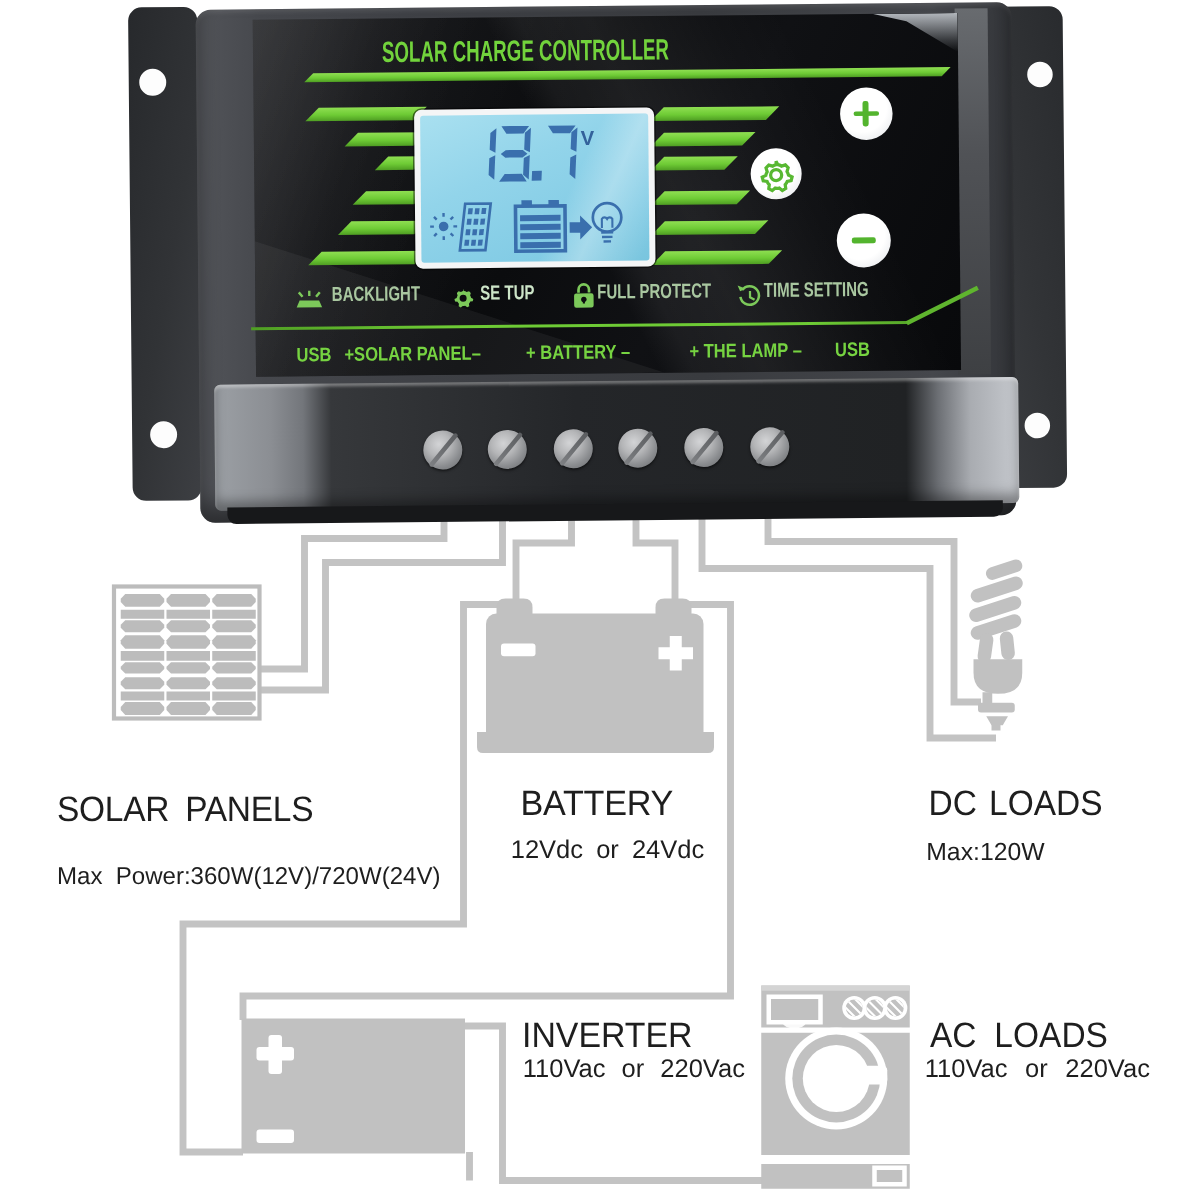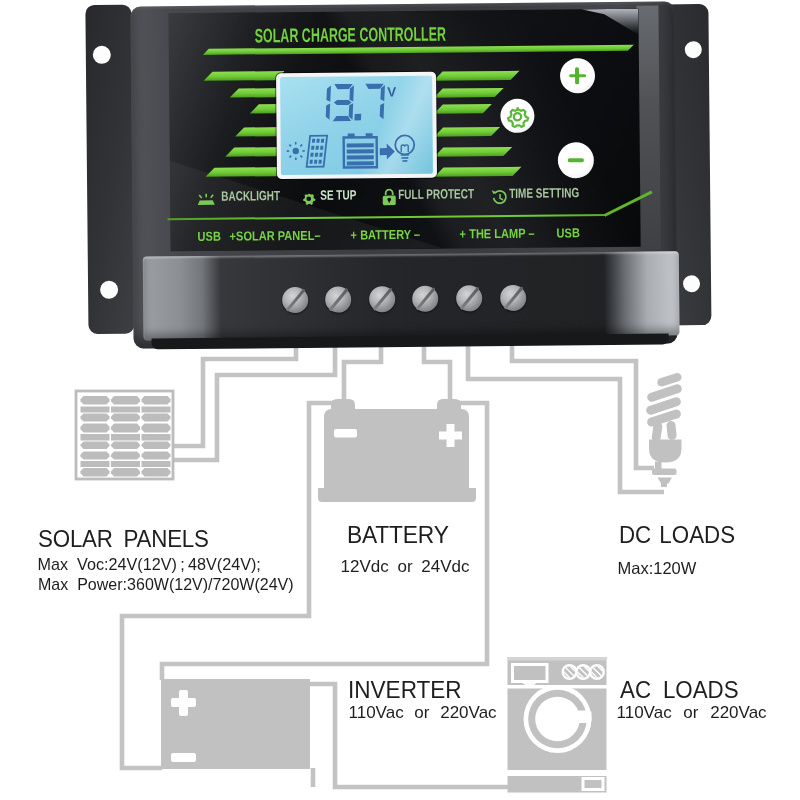--- a/index.html
+++ b/index.html
@@ -130,21 +130,20 @@
       <circle cx="557.5" cy="719" r="34" fill="#ffffff"></circle>
       <circle cx="557.5" cy="719" r="29.3" fill="#c1c1c1"></circle>
       <circle cx="557.5" cy="719" r="22.3" fill="#ffffff"></circle>
       <rect x="575.5" y="710.5" width="16" height="12.5" rx="3" fill="#ffffff"></rect>
       <rect x="507.5" y="776" width="99" height="16.5" fill="#c1c1c1"></rect>
       <rect x="583" y="778.5" width="20" height="11" fill="none" stroke="#ffffff" stroke-width="3"></rect>
     </g>
   </svg>
 
   <div class="txt" style="left:37.5px;top:528.4px;font-size:23.5px;word-spacing:5px;letter-spacing:-0.2px;transform:scaleX(0.95);transform-origin:0 0;">SOLAR PANELS</div>
-  <div class="txt" style="left:37.5px;top:555.8px;font-size:16.2px;transform:scaleX(1);transform-origin:0 0;">Max&nbsp;&nbsp;Voc:24V(12V) ; 48V(24V);</div>
   <div class="txt" style="left:37.5px;top:575.8px;font-size:16.2px;transform:scaleX(0.99);transform-origin:0 0;">Max&nbsp;&nbsp;Power:360W(12V)/720W(24V)</div>
 
   <div class="txt" style="left:346.5px;top:524.4px;font-size:23.5px;letter-spacing:-0.2px;transform:scaleX(0.97);transform-origin:0 0;">BATTERY</div>
   <div class="txt" style="left:340.5px;top:558.4px;font-size:17px;word-spacing:4px;">12Vdc or 24Vdc</div>
 
   <div class="txt" style="left:618.5px;top:524.4px;font-size:23.5px;word-spacing:2px;transform:scaleX(0.95);transform-origin:0 0;">DC LOADS</div>
   <div class="txt" style="left:617.5px;top:560px;font-size:16.5px;">Max:120W</div>
 
   <div class="txt" style="left:347.5px;top:679.4px;font-size:23.5px;transform:scaleX(0.96);transform-origin:0 0;">INVERTER</div>
   <div class="txt" style="left:348.5px;top:704.2px;font-size:17px;word-spacing:6px;">110Vac or 220Vac</div>

